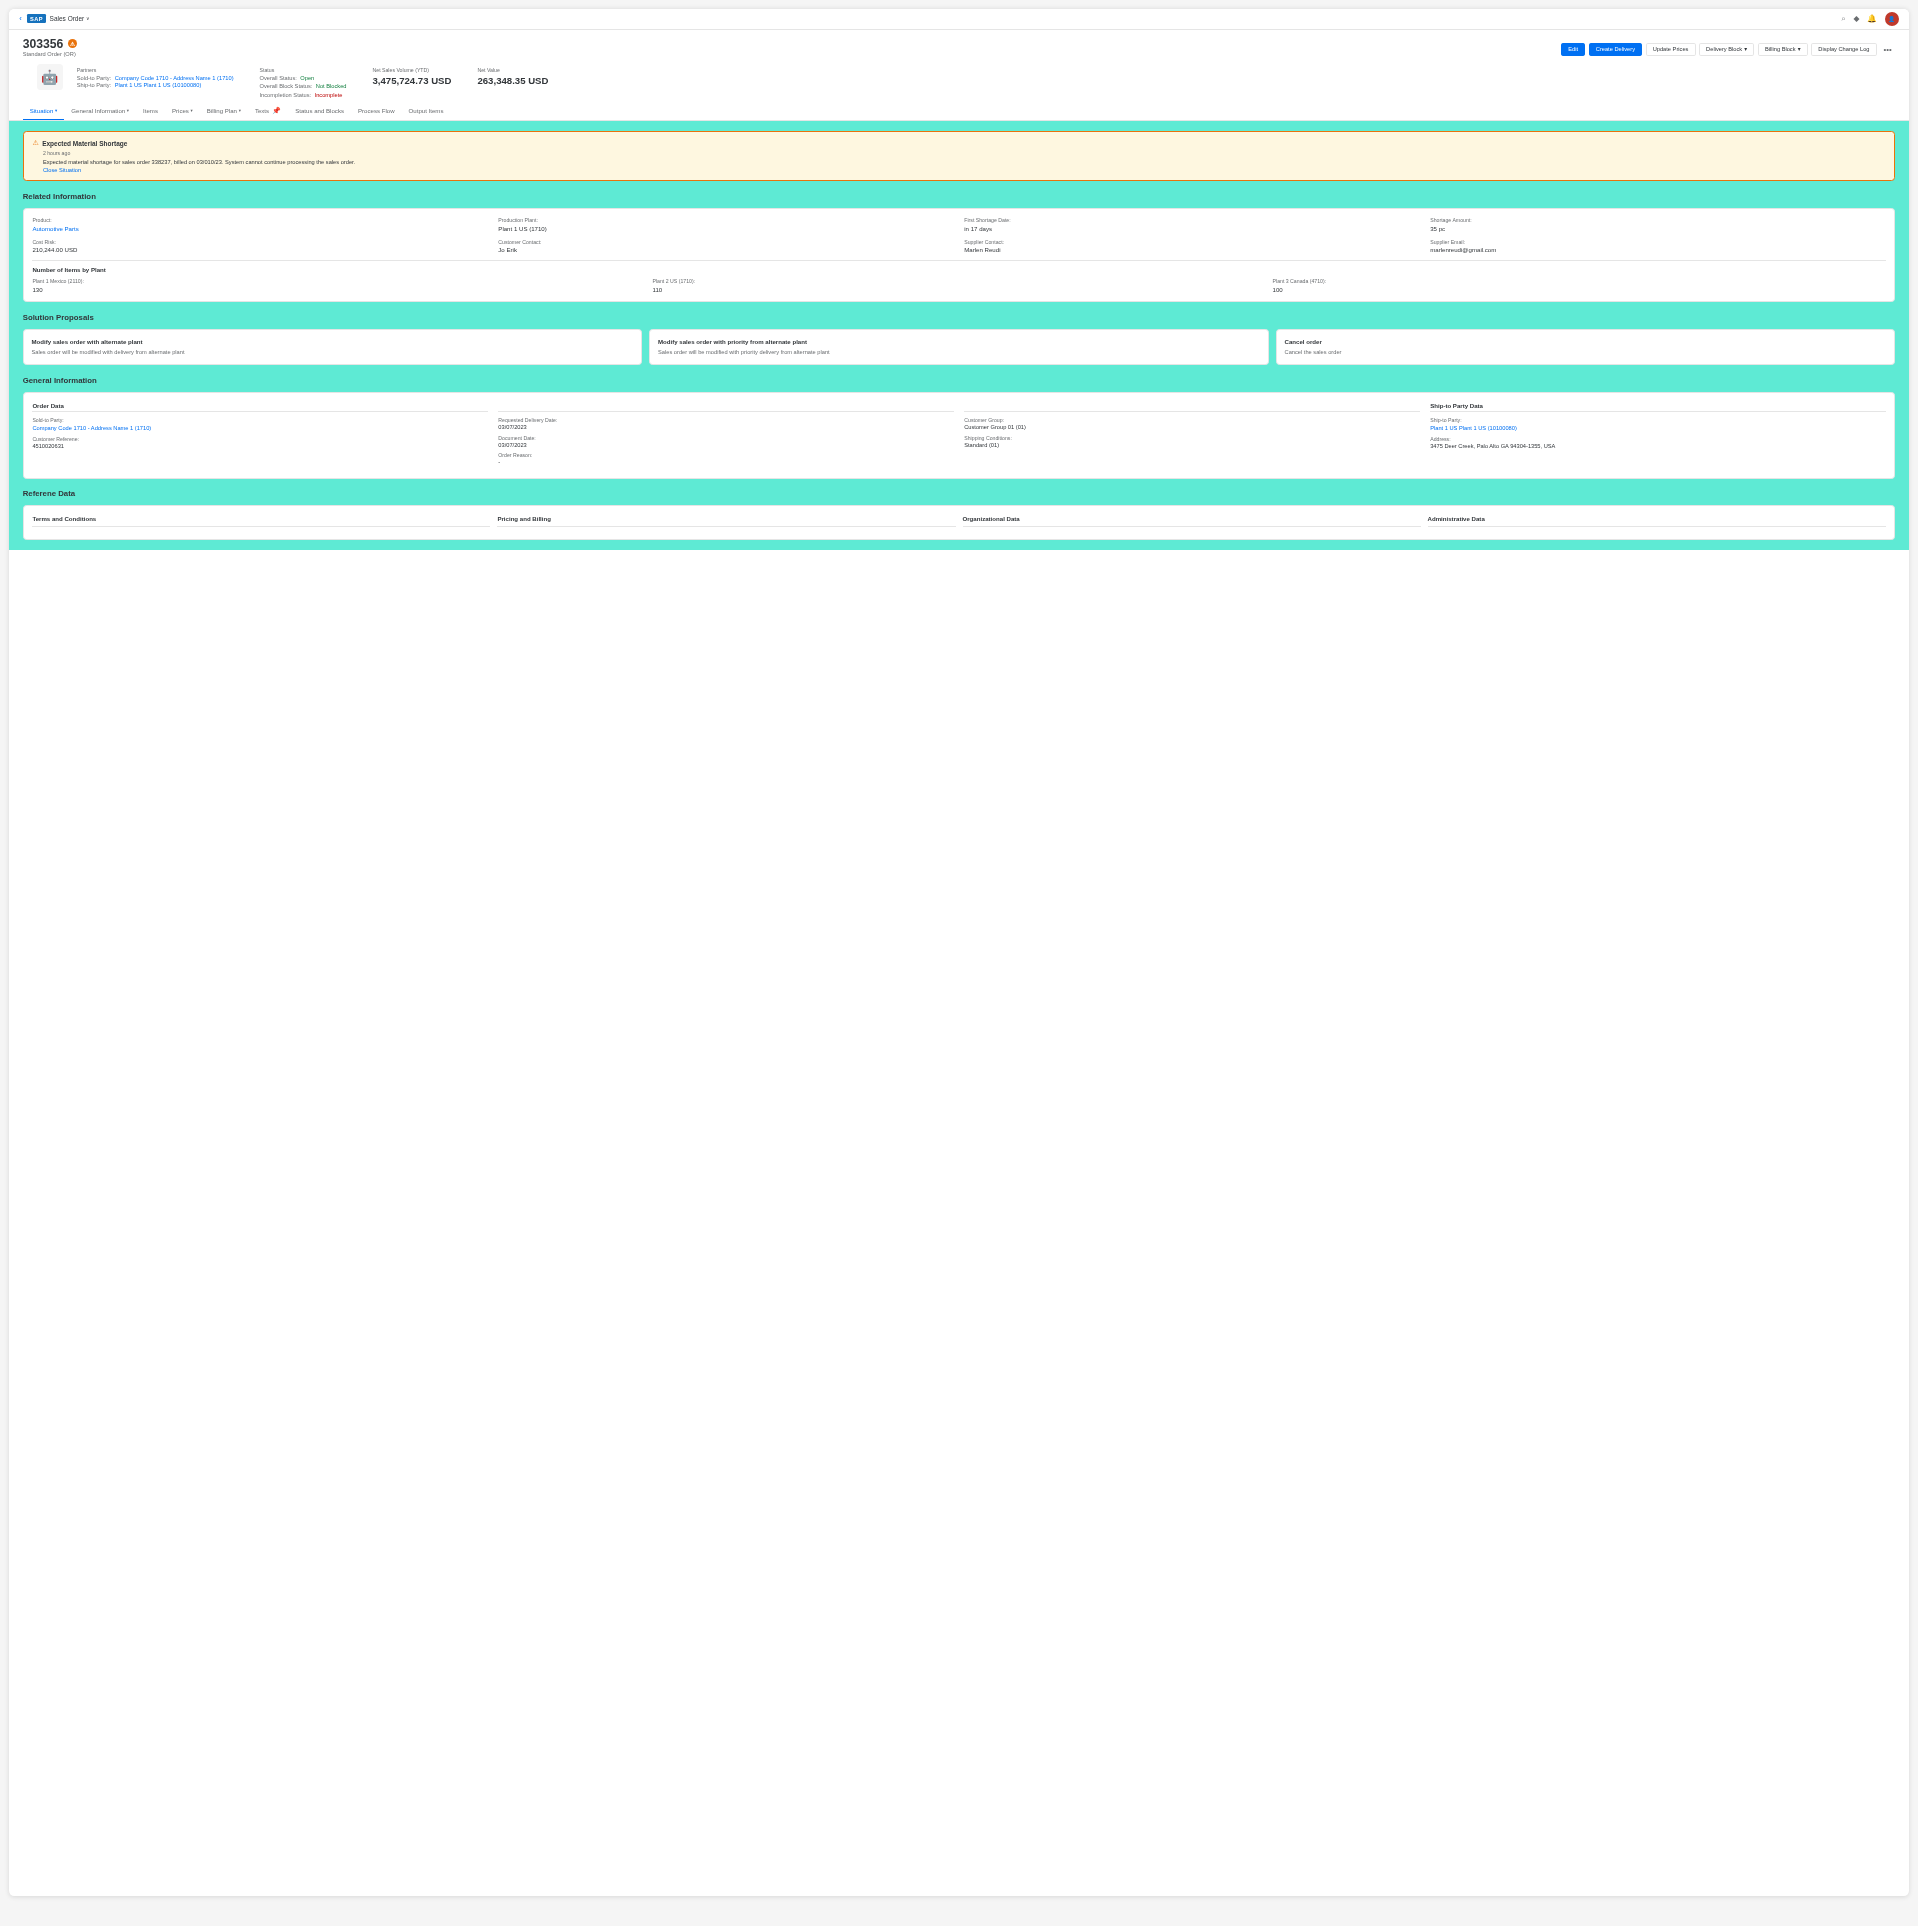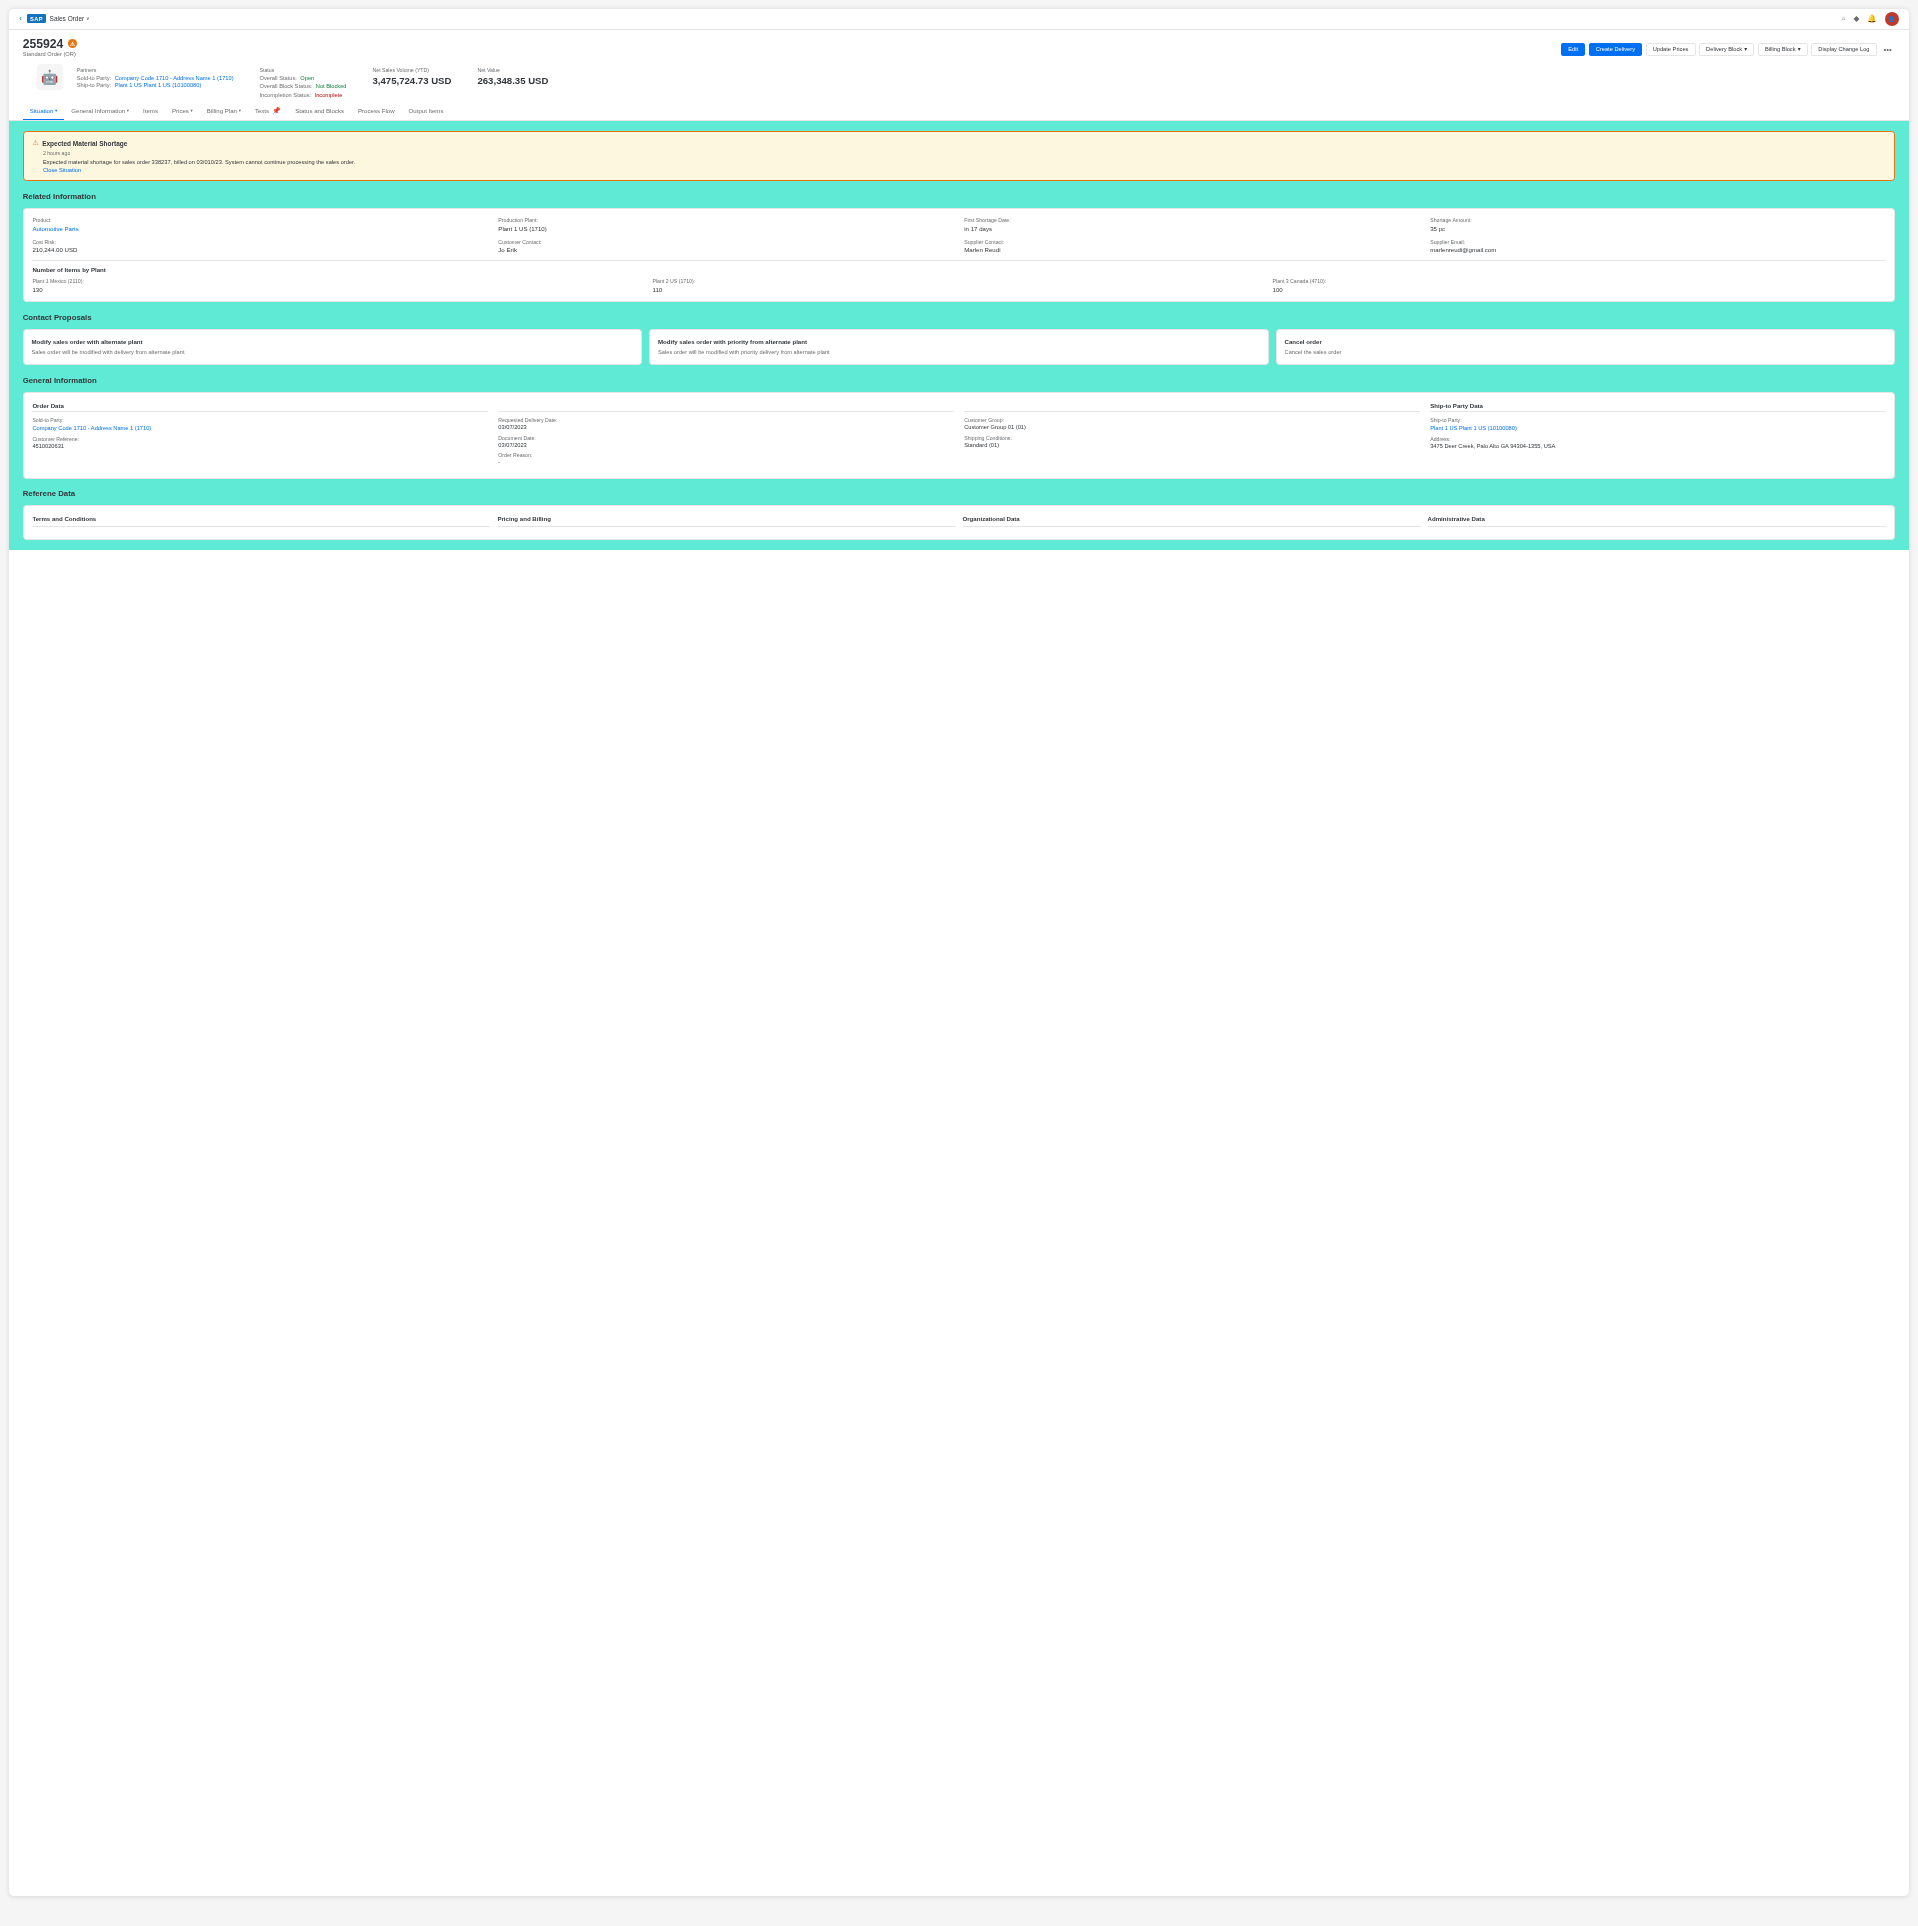--- a/index.html
+++ b/index.html
@@ -415,21 +415,21 @@
       <span class="nav-icon">◆</span>
       <span class="nav-icon">🔔</span>
       <div class="avatar">👤</div>
     </div>
   </nav>
 
   <div class="page-header">
     <div class="page-header-top">
       <div style="display:flex; flex-direction:column;">
         <div class="order-number">
-          <span>255924</span>
+          <span>303356</span>
           <span class="warning-badge">⚠</span>
         </div>
         <div class="order-type">Standard Order (OR)</div>
       </div>
       <div class="action-buttons">
         <button class="btn btn-primary">Edit</button>
         <button class="btn btn-emphasized">Create Delivery</button>
         <button class="btn">Update Prices</button>
         <button class="btn btn-with-arrow">
           <span>Delivery Block</span>
@@ -589,21 +589,21 @@
           <div class="info-cell-label">Plant 2 US (1710):</div>
           <div class="info-cell-value">110</div>
         </div>
         <div class="info-cell">
           <div class="info-cell-label">Plant 3 Canada (4710):</div>
           <div class="info-cell-value">100</div>
         </div>
       </div>
     </div>
 
-    <div class="section-heading">Contact Proposals</div>
+    <div class="section-heading">Solution Proposals</div>
     <div class="proposals-grid">
       <div class="proposal-card">
         <div class="proposal-title">Modify sales order with alternate plant</div>
         <div class="proposal-desc">Sales order will be modified with delivery from alternate plant</div>
       </div>
       <div class="proposal-card">
         <div class="proposal-title">Modify sales order with priority from alternate plant</div>
         <div class="proposal-desc">Sales order will be modified with priority delivery from alternate plant</div>
       </div>
       <div class="proposal-card">

